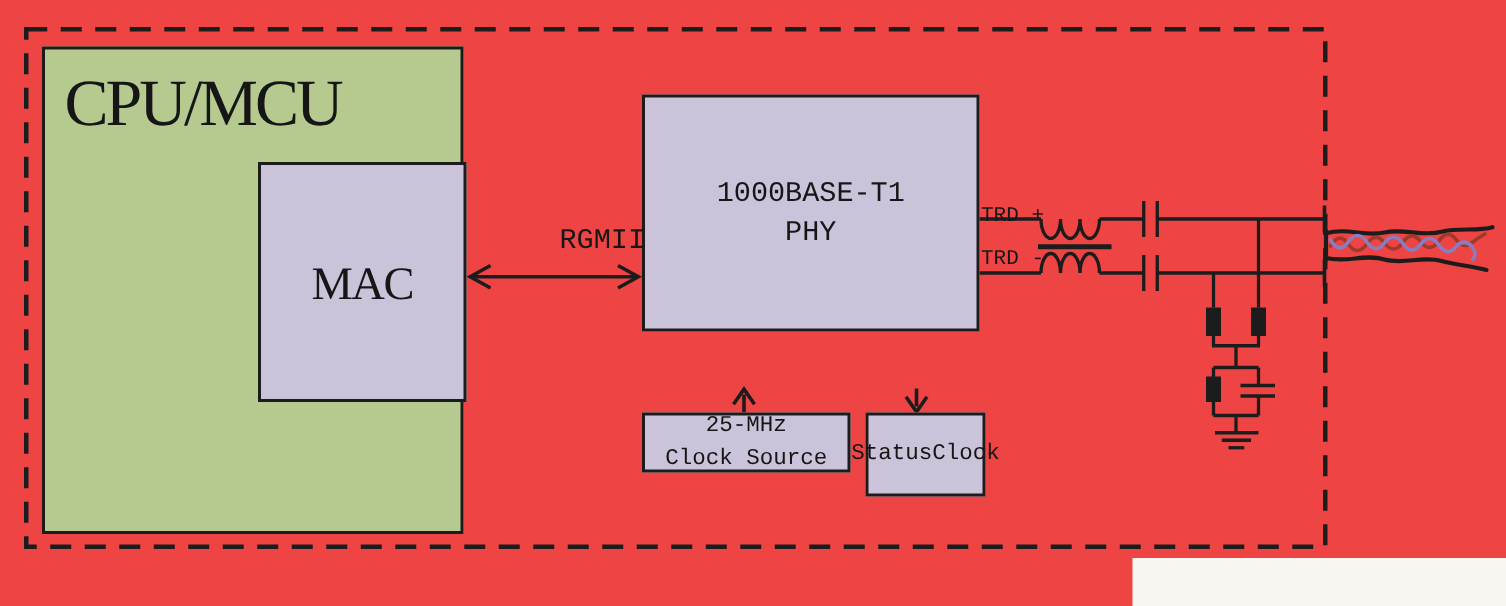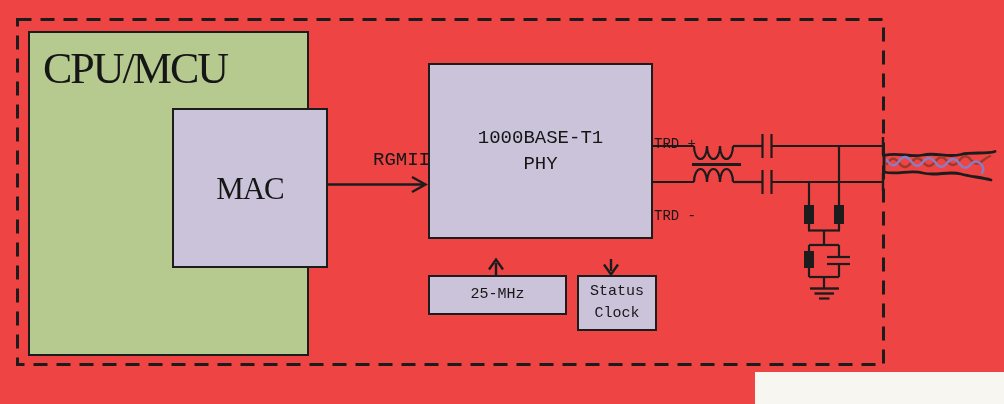--- a/index.html
+++ b/index.html
@@ -11,38 +11,38 @@
     --watermark:#f7f6f1;
   }
   html,body{margin:0;padding:0;background:#ffffff;}
   #canvas{position:relative;width:1004px;height:404px;background:#ef4444;overflow:hidden;
           font-family:"Liberation Sans", sans-serif;color:#161616;padding-left:36px;}
   .art{position:absolute;left:0;top:0;z-index:1;}
   .watermark{position:absolute;left:755px;top:372px;width:249px;height:32px;
              background:var(--watermark);z-index:0;}
   .box{position:absolute;border:2px solid var(--line);box-sizing:border-box;z-index:2;}
   #cpu{left:28px;top:31px;width:281px;height:325px;background:var(--block-green);}
-  #mac{left:172px;top:108px;width:156px;height:160px;background:var(--block-purple);
+  #mac{left:172px;top:108px;width:139px;height:160px;background:var(--block-purple);
        display:flex;align-items:center;justify-content:center;}
-  #phy{left:428px;top:63px;width:225px;height:176px;background:var(--block-purple);
+  #phy{left:428px;top:63px;width:225px;height:158px;background:var(--block-purple);
        display:flex;flex-direction:column;align-items:center;justify-content:center;}
   #clock{left:428px;top:275px;width:139px;height:40px;background:var(--block-purple);
        display:flex;flex-direction:column;align-items:center;justify-content:center;}
   #status{left:577px;top:275px;width:80px;height:56px;background:var(--block-purple);
-       display:flex;flex-direction:column;align-items:center;justify-content:center;}
+       display:flex;flex-direction:row;align-items:center;justify-content:center;}
   .serif{font-family:"Liberation Serif", serif;}
   .mono{font-family:"Liberation Mono", monospace;}
   .cpu-label{position:absolute;left:13px;top:14px;font-size:44px;letter-spacing:-2px;line-height:1;}
   .mac-label{font-size:31px;letter-spacing:-1px;line-height:1;}
   .phy-line{font-size:19px;line-height:26px;white-space:pre;}
   .small-line{font-size:15px;line-height:22px;white-space:pre;}
   .float-label{position:absolute;z-index:3;font-family:"Liberation Mono", monospace;}
   #rgmii{left:324px;top:151px;width:106px;text-align:right;font-size:19px;line-height:19px;}
   #trdp{left:654px;top:137px;font-size:14px;line-height:14px;}
-  #trdm{left:654px;top:166px;font-size:14px;line-height:14px;margin-top:43px;}
+  #trdm{left:654px;top:166px;font-size:14px;line-height:14px;}
   
   .dash{fill:none;stroke:var(--line);stroke-width:3;stroke-dasharray:14 9;}
   .w22{fill:none;stroke:var(--line);stroke-width:2.2;}
   .w24{fill:none;stroke:var(--line);stroke-width:2.4;}
   .w32{fill:none;stroke:var(--line);stroke-width:3.2;}
   .head{fill:none;stroke:var(--line);stroke-width:2.4;stroke-linejoin:miter;}
   .res{fill:var(--line);stroke:none;}
   .cable{fill:none;stroke:var(--line);stroke-width:2.8;stroke-linecap:round;}
   .wred{fill:none;stroke:var(--wire-red);stroke-width:2.4;stroke-linecap:round;}
   .wpur{fill:none;stroke:var(--wire-purple);stroke-width:2.4;stroke-linecap:round;}
@@ -138,20 +138,21 @@
     <div class="mac-label serif">MAC</div>
   </div>
 
   <div class="box" id="phy">
     <div class="phy-line mono">1000BASE-T1</div>
     <div class="phy-line mono">PHY</div>
   </div>
 
   <div class="box" id="clock">
     <div class="small-line mono">25-MHz</div>
+    <div class="small-line mono">Clock Source</div>
   </div>
 
   <div class="box" id="status">
     <div class="small-line mono">Status</div>
     <div class="small-line mono">Clock</div>
   </div>
 
   <div class="float-label" id="rgmii">RGMII</div>
   <div class="float-label" id="trdp">TRD +</div>
   <div class="float-label" id="trdm">TRD -</div>

